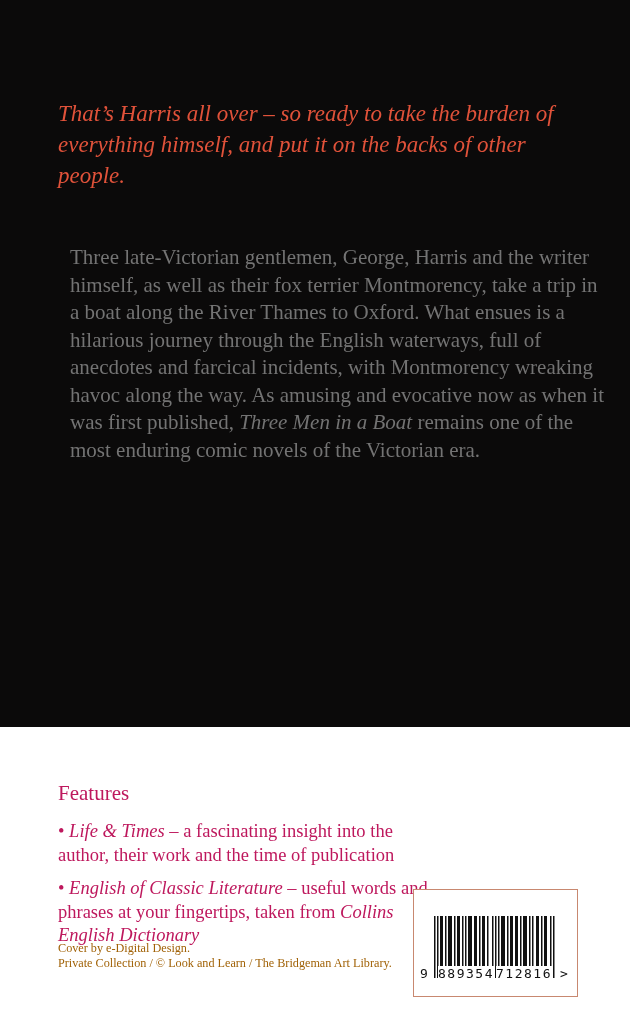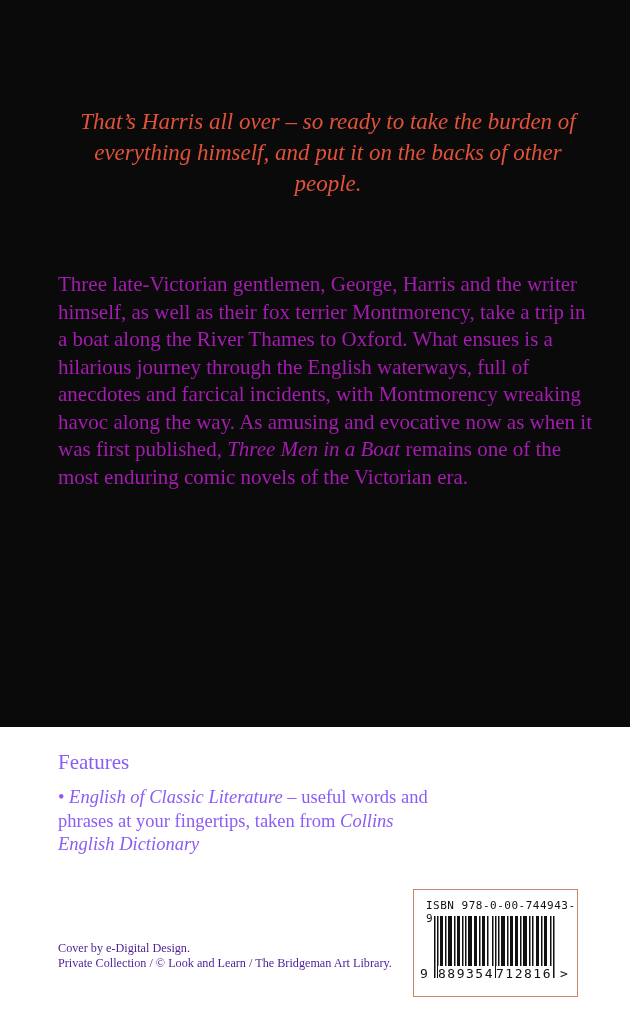--- a/index.html
+++ b/index.html
@@ -1,52 +1,52 @@
 <!DOCTYPE html>
 <html><head>
 <meta charset="utf-8">
 <style>
   html,body{margin:0;padding:0;}
   body{width:630px;height:1020px;position:relative;background:#ffffff;overflow:hidden;font-family:"Liberation Serif","DejaVu Serif",serif;}
   .dark{position:absolute;left:0;top:0;width:630px;height:727px;background:#0b0a0a;}
-  .quote{position:absolute;left:58px;top:106px;width:540px;color:#e0523a;font-style:italic;font-size:23px;line-height:31px;text-align:center;}
-  .blurb{position:absolute;left:58px;top:244px;width:540px;color:#a21caf;font-size:21px;line-height:27.5px;margin-top:27px;}
+  .quote{position:absolute;left:58px;top:98px;width:540px;color:#e0523a;font-style:italic;font-size:23px;line-height:31px;}
+  .blurb{position:absolute;left:70px;top:244px;width:540px;color:#737373;font-size:21px;line-height:27.5px;}
   .blurb i{font-style:italic;}
-  .features{position:absolute;left:58px;top:748px;width:380px;color:#8b5cf6;}
+  .features{position:absolute;left:58px;top:779px;width:380px;color:#be185d;}
   .features h2{margin:0;font-weight:normal;font-size:21px;line-height:28px;}
   .feat{font-size:18.5px;line-height:23.5px;margin-top:10px;}
   .feat.first{margin-top:13px;}
   .feat i{font-style:italic;}
-  .credits{position:absolute;left:58px;top:941px;width:360px;color:#4c1d95;font-size:12.2px;line-height:14.6px;}
+  .credits{position:absolute;left:58px;top:941px;width:360px;color:#a16207;font-size:12.2px;line-height:14.6px;}
   .barcode-box{position:absolute;left:413px;top:889px;width:165px;height:108px;border:1px solid #c88870;background:#fff;box-sizing:border-box;}
   .isbn{position:absolute;left:12px;top:9px;font-family:"DejaVu Sans Mono","Liberation Mono",monospace;font-size:11px;letter-spacing:0.5px;color:#111;}
   .bars{position:absolute;left:20px;top:26px;width:122px;height:62px;}
   .bcnum{position:absolute;top:76px;font-family:"DejaVu Sans Mono","Liberation Mono",monospace;font-size:13px;color:#111;background:#fff;line-height:16px;}
 </style>
 </head>
 <body>
 
 <div class="dark"></div>
 
 <div class="quote">That’s Harris all over – so ready to take the burden of everything himself, and put it on the backs of other people.</div>
 
 <div class="blurb"><span>Three late-Victorian gentlemen, George, Harris and the writer himself, as well as their fox terrier Montmorency, take a trip in a boat along the River Thames to Oxford. What ensues is a hilarious journey through the English waterways, full of anecdotes and farcical incidents, with Montmorency wreaking havoc along the way. As amusing and evocative now as when it was first published, </span><i>Three Men in a Boat</i><span> remains one of the most enduring comic novels of the Victorian era.</span></div>
 
 <div class="features">
   <h2>Features</h2>
+  <div class="feat first"><span>• </span><i>Life &amp; Times</i><span> – a fascinating insight into the author, their work and the time of publication</span></div>
   <div class="feat"><span>• </span><i>English of Classic Literature</i><span> – useful words and phrases at your fingertips, taken from </span><i>Collins English Dictionary</i></div>
 </div>
 
 <div class="credits">
   <div>Cover by e-Digital Design.</div>
   <div>Private Collection / © Look and Learn / The Bridgeman Art Library.</div>
 </div>
 
 <div class="barcode-box">
-  <div class="isbn">ISBN 978-0-00-744943-9</div>
   <svg class="bars" viewBox="0 0 122 62" preserveAspectRatio="none">
     <g fill="#111">
       <rect x="0" y="0" width="1.5" height="62"></rect>
         <rect x="3" y="0" width="1.5" height="62"></rect>
       <rect x="6" y="0" width="3" height="52"></rect>
         <rect x="11" y="0" width="1.5" height="52"></rect>
       <rect x="14" y="0" width="4" height="52"></rect>
         <rect x="20" y="0" width="1.5" height="52"></rect>
       <rect x="23" y="0" width="3" height="52"></rect>
         <rect x="28" y="0" width="1.5" height="52"></rect>

